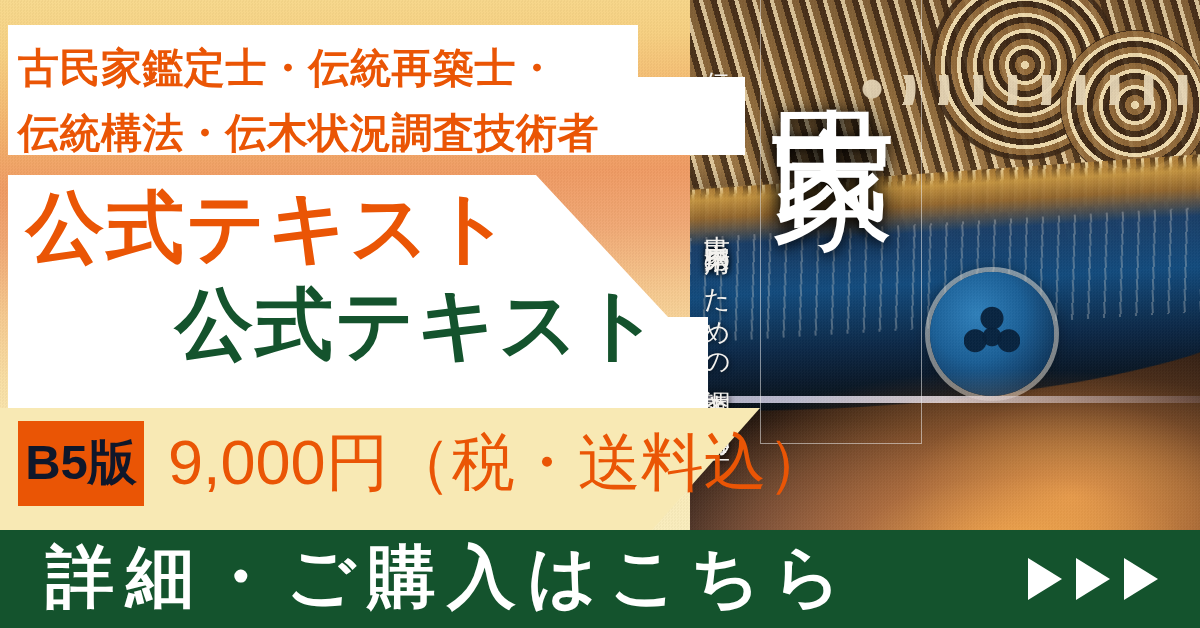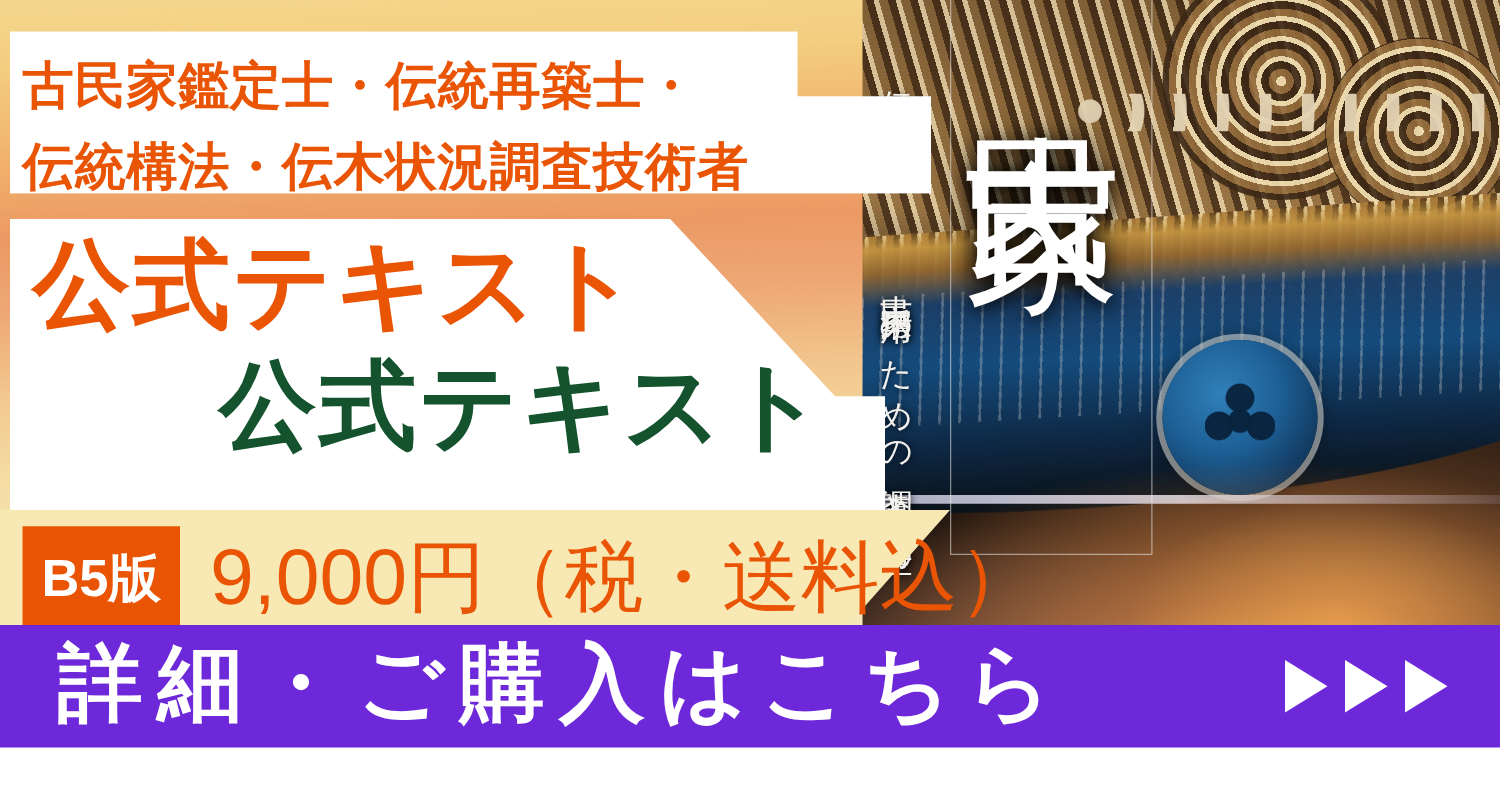--- a/index.html
+++ b/index.html
@@ -211,33 +211,33 @@
     position:absolute;left:0;top:408px;width:760px;height:122px;
     background:#f8e9b4;
     clip-path:polygon(0 0, 760px 0, 652px 122px, 0 122px);
   }
   .badge{
     position:absolute;left:18px;top:421px;width:126px;height:85px;
     background:#ea5505;
   }
   .badge span{
     position:absolute;left:0;right:0;top:50%;transform:translateY(-52%);
-    text-align:center;color:#ffffff;font-weight:700;font-size:42px;
+    text-align:center;color:#0f172a;font-weight:700;font-size:49px;
     letter-spacing:0px;white-space:nowrap;
   }
   .price{
     position:absolute;left:168px;top:425px;
     color:#ea5505;font-weight:400;font-size:63px;line-height:1.2;
     letter-spacing:0px;white-space:nowrap;
   }
 
   
   .cta{
-    position:absolute;left:0;top:500px;width:1200px;height:98px;
-    background:#6d28d9;
+    position:absolute;left:0;top:530px;width:1200px;height:98px;
+    background:#14532d;
   }
   .cta-text{
     position:absolute;left:46px;top:50%;transform:translateY(-54%);
     color:#ffffff;font-weight:700;font-size:68px;line-height:1;
     letter-spacing:12px;white-space:nowrap;
   }
   .arrows{
     position:absolute;right:42px;top:50%;transform:translateY(-50%);
     display:flex;gap:14px;align-items:center;
   }

